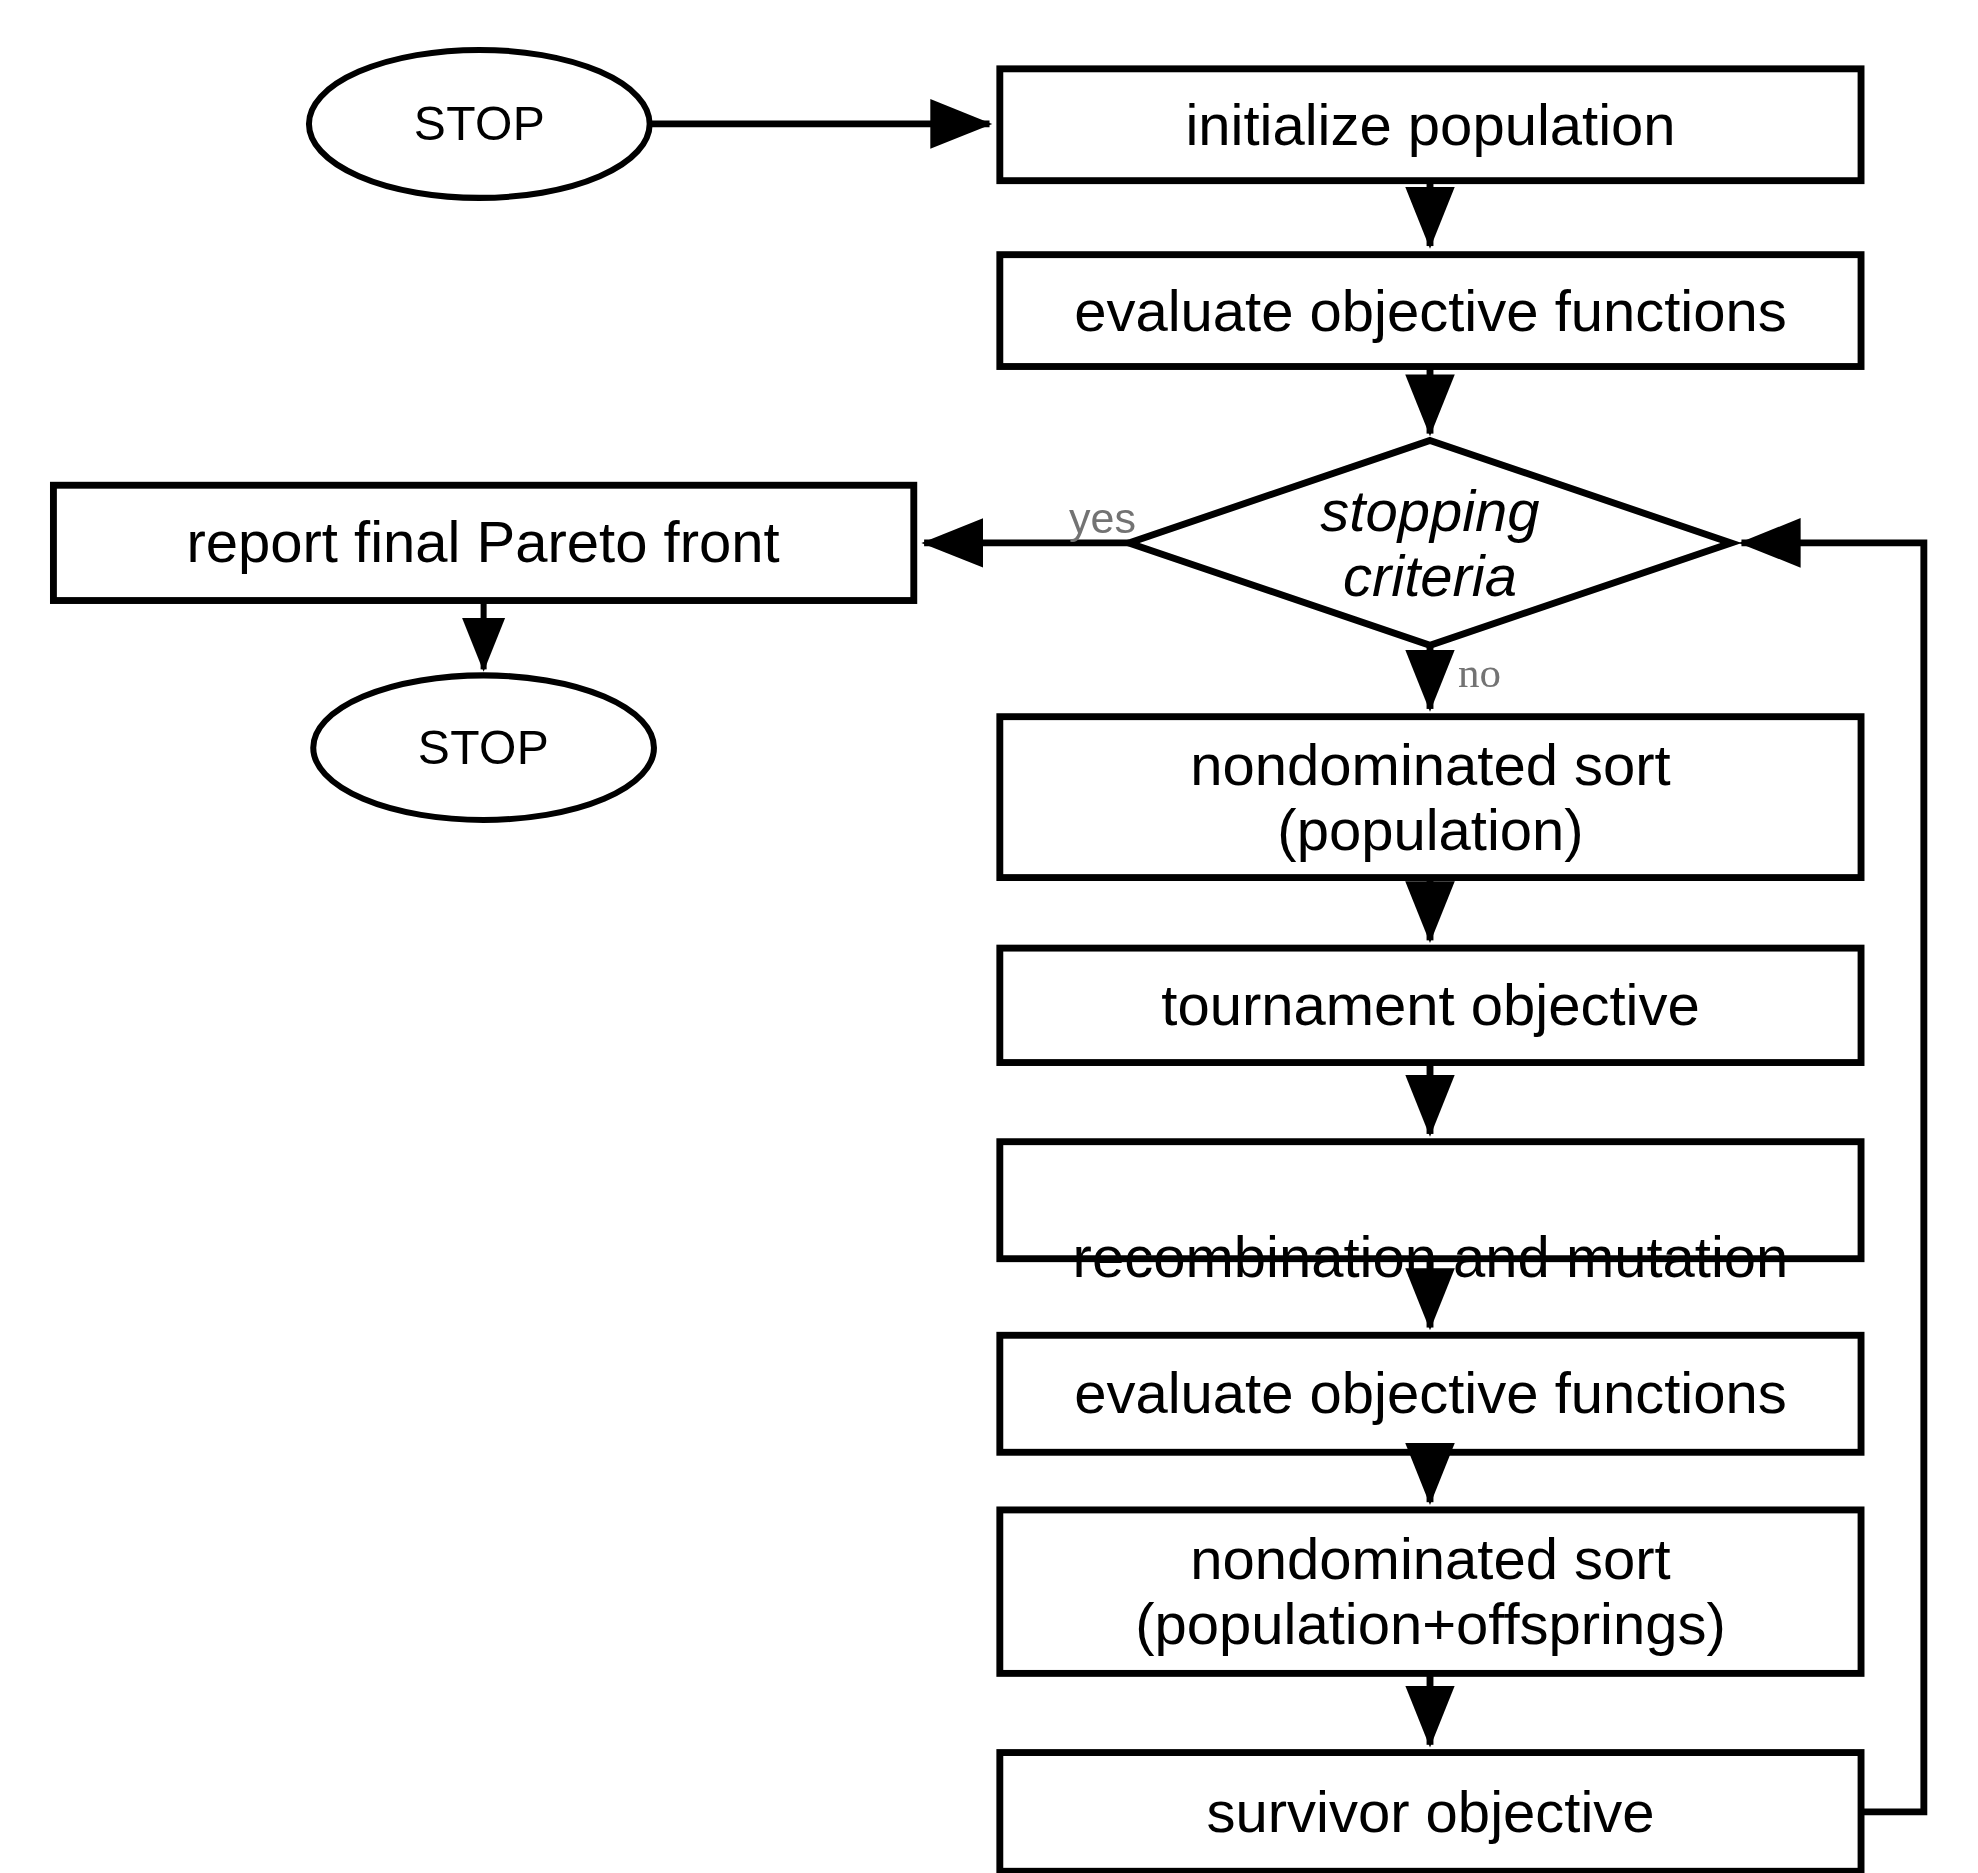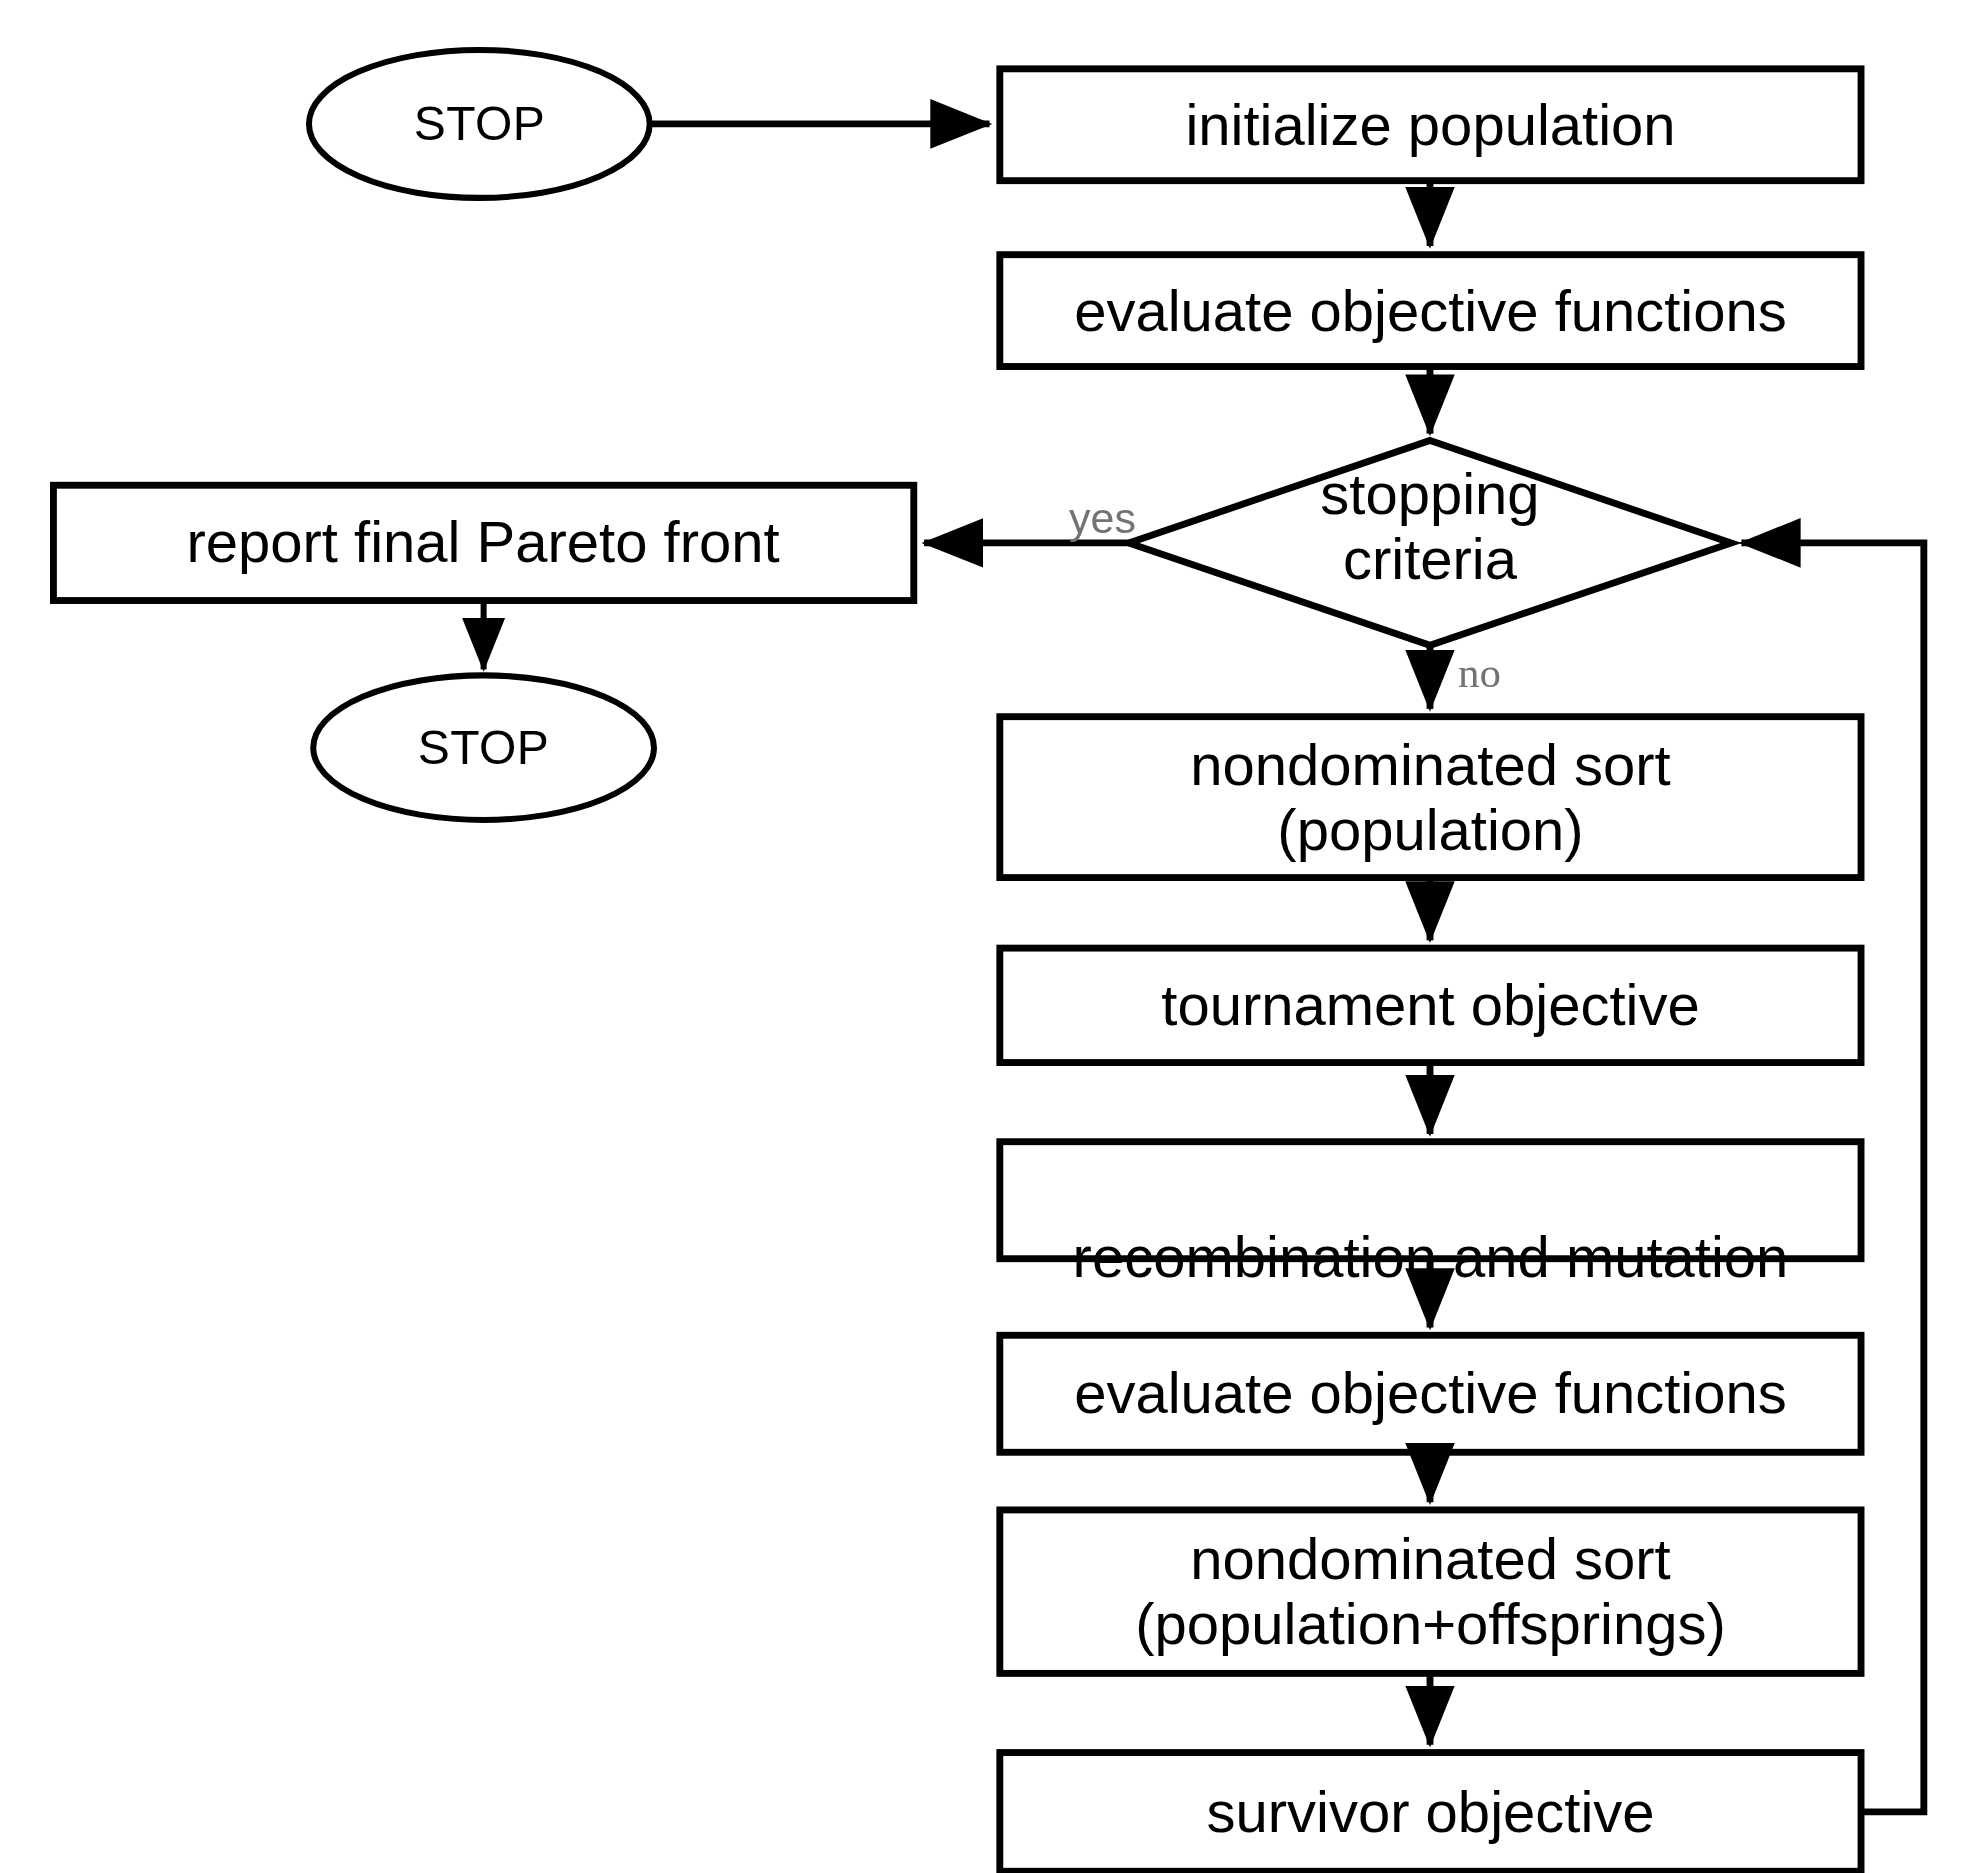--- a/index.html
+++ b/index.html
@@ -107,21 +107,21 @@
 
     <polyline points="2163,2106 2236,2106 2236,631 2024,631" fill="none" stroke="#000000" stroke-width="8" marker-end="url(#arrow)"></polyline>
   </svg>
 
   <div class="node-label terminal-label" style="left:309px; top:50px; width:341px; height:148px;">STOP</div>
 
   <div class="node-label" style="left:1000px; top:69px; width:861px; height:112px;">initialize population</div>
 
   <div class="node-label" style="left:1000px; top:255px; width:861px; height:112px;">evaluate objective functions</div>
 
-  <div class="node-label" style="left:1215px; top:424px; width:430px; height:205px;">stopping
+  <div class="node-label" style="left:1215px; top:441px; width:430px; height:205px;font-style:italic;">stopping
 criteria</div>
 
   <div class="node-label terminal-label" style="left:313px; top:675px; width:341px; height:145px;">STOP</div>
 
   <div class="node-label" style="left:53px; top:485px; width:860px; height:115px;">report final Pareto front</div>
 
   <div class="node-label" style="left:1000px; top:717px; width:861px; height:161px;">nondominated sort
 (population)</div>
 
   <div class="node-label" style="left:1000px; top:948px; width:861px; height:114px;">tournament objective</div>

